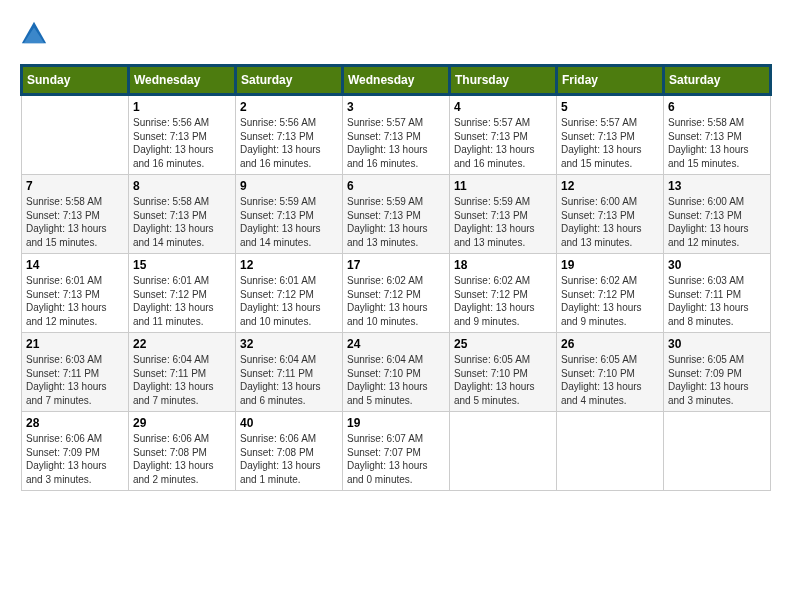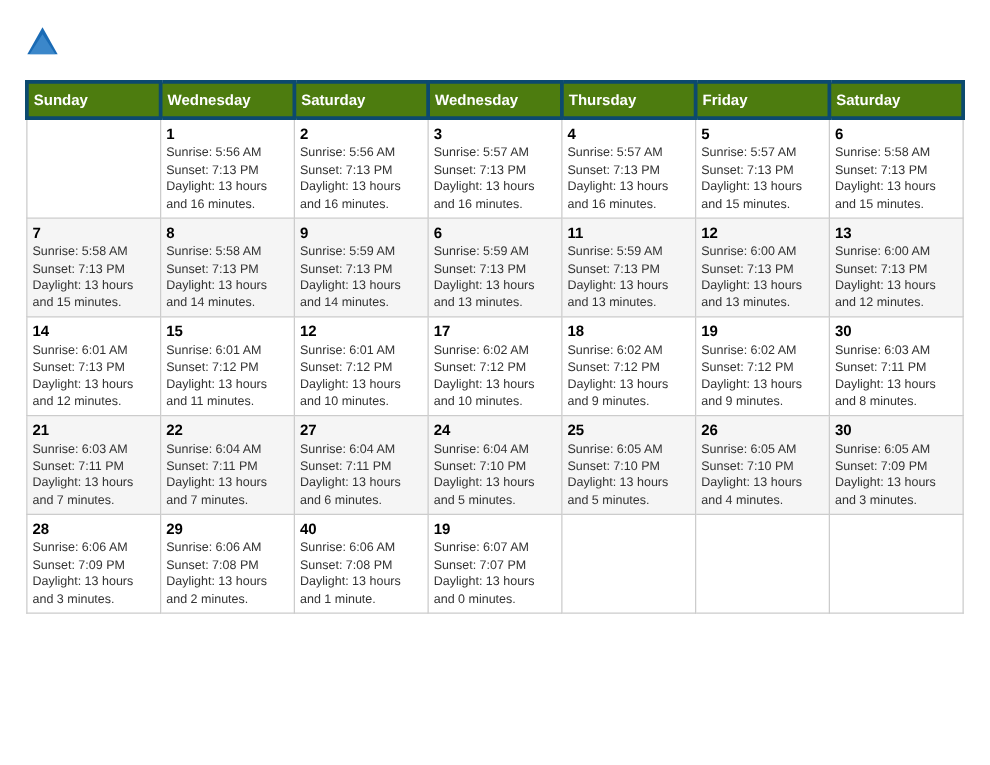--- a/index.html
+++ b/index.html
@@ -163,21 +163,21 @@
         <td><span class="day-number">19</span>
           <span class="day-info">Sunrise: 6:02 AM<br>Sunset: 7:12 PM<br>Daylight: 13 hours and 9 minutes.</span></td>
         <td><span class="day-number">30</span>
           <span class="day-info">Sunrise: 6:03 AM<br>Sunset: 7:11 PM<br>Daylight: 13 hours and 8 minutes.</span></td>
       </tr>
       <tr>
         <td><span class="day-number">21</span>
           <span class="day-info">Sunrise: 6:03 AM<br>Sunset: 7:11 PM<br>Daylight: 13 hours and 7 minutes.</span></td>
         <td><span class="day-number">22</span>
           <span class="day-info">Sunrise: 6:04 AM<br>Sunset: 7:11 PM<br>Daylight: 13 hours and 7 minutes.</span></td>
-        <td><span class="day-number">27</span>
+        <td><span class="day-number">32</span>
           <span class="day-info">Sunrise: 6:04 AM<br>Sunset: 7:11 PM<br>Daylight: 13 hours and 6 minutes.</span></td>
         <td><span class="day-number">24</span>
           <span class="day-info">Sunrise: 6:04 AM<br>Sunset: 7:10 PM<br>Daylight: 13 hours and 5 minutes.</span></td>
         <td><span class="day-number">25</span>
           <span class="day-info">Sunrise: 6:05 AM<br>Sunset: 7:10 PM<br>Daylight: 13 hours and 5 minutes.</span></td>
         <td><span class="day-number">26</span>
           <span class="day-info">Sunrise: 6:05 AM<br>Sunset: 7:10 PM<br>Daylight: 13 hours and 4 minutes.</span></td>
         <td><span class="day-number">30</span>
           <span class="day-info">Sunrise: 6:05 AM<br>Sunset: 7:09 PM<br>Daylight: 13 hours and 3 minutes.</span></td>
       </tr>

